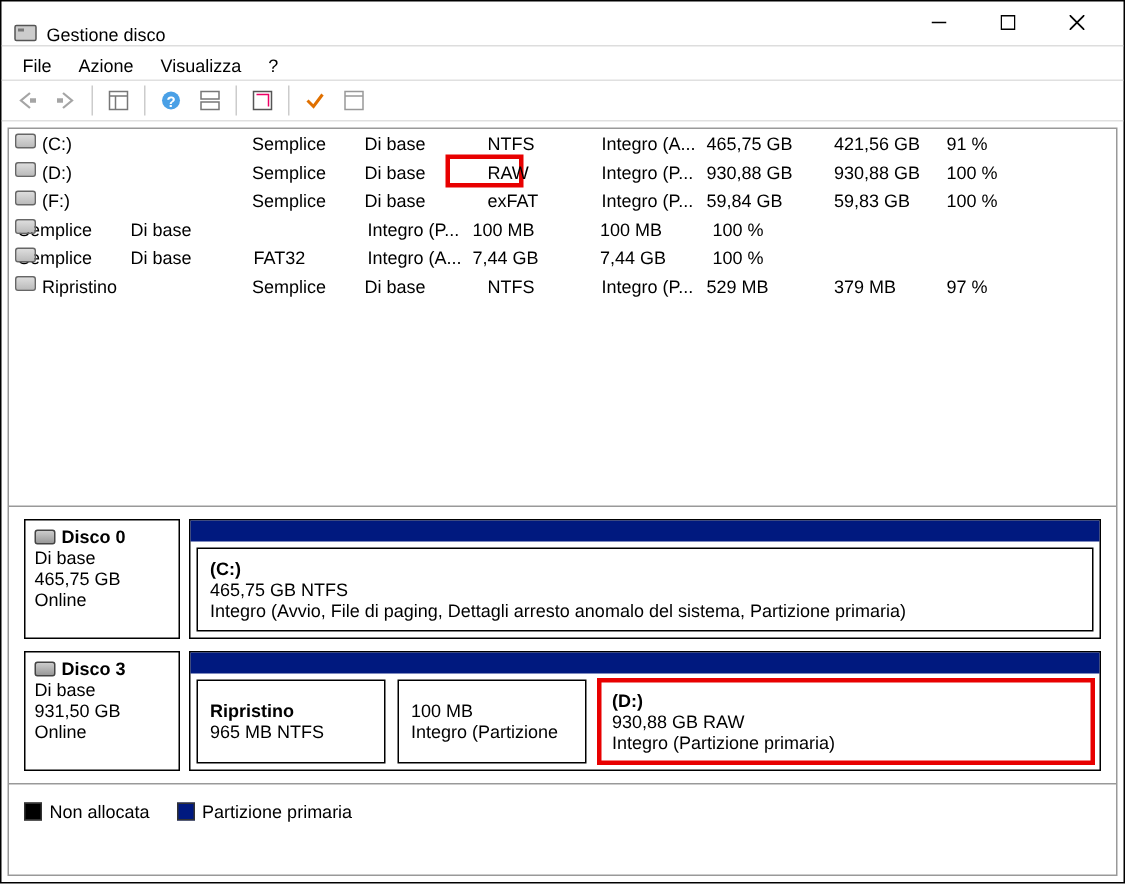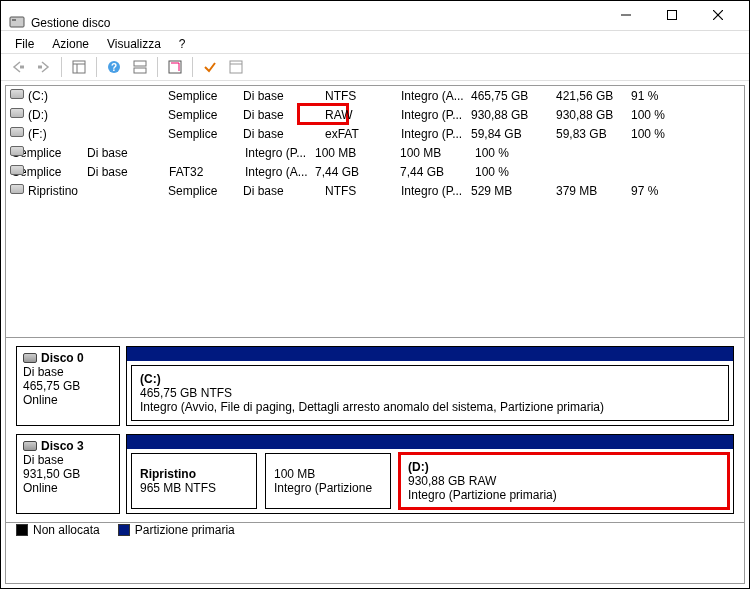--- a/index.html
+++ b/index.html
@@ -43,21 +43,21 @@
 .diskmap { border-top: 1px solid #999; padding: 8px 10px; display: flex; flex-direction: column; gap: 8px; }
 .diskrow { display: flex; gap: 6px; }
 .diskinfo { width: 104px; border: 1px solid #000; background: #fff; padding: 4px 6px; display: flex; flex-direction: column; }
 .diskinfo .dhead { display: flex; align-items: center; gap: 4px; font-weight: bold; }
 .diskinfo .dhead .dico { width: 14px; height: 10px; border: 1px solid #444; border-radius: 2px; background: linear-gradient(#ccc,#999); }
 .partrow { flex: 1; border: 1px solid #000; display: flex; flex-direction: column; background: #fff; position: relative; }
 .topbar { height: 14px; background: #00197f; }
 .parts { flex: 1; display: flex; }
 .part { border: 1px solid #000; margin: 4px; padding: 6px 8px; display: flex; flex-direction: column; justify-content: center; font-size: 12px; min-width: 0; }
 .part .pname { font-weight: bold; }
-.legend { height: 26px; border-top: 1px solid #999; display: flex; align-items: flex-start; padding: 0 10px; gap: 18px; font-size: 12px; }
+.legend { height: 26px; border-top: 1px solid #999; display: flex; align-items: flex-end; padding: 0 10px; gap: 18px; font-size: 12px; }
 .legend .sw { width: 12px; height: 12px; border: 1px solid #333; display: inline-block; margin-right: 5px; vertical-align: -2px; }
 .hl-red { outline: 3px solid #e80000; outline-offset: -2px; }
 .hl-cell { position: absolute; border: 3px solid #e80000; pointer-events: none; }
 </style>
 </head>
 <body>
 
 <div class="titlebar">
   <span class="icon">
     <svg width="16" height="16" viewBox="0 0 16 16">

